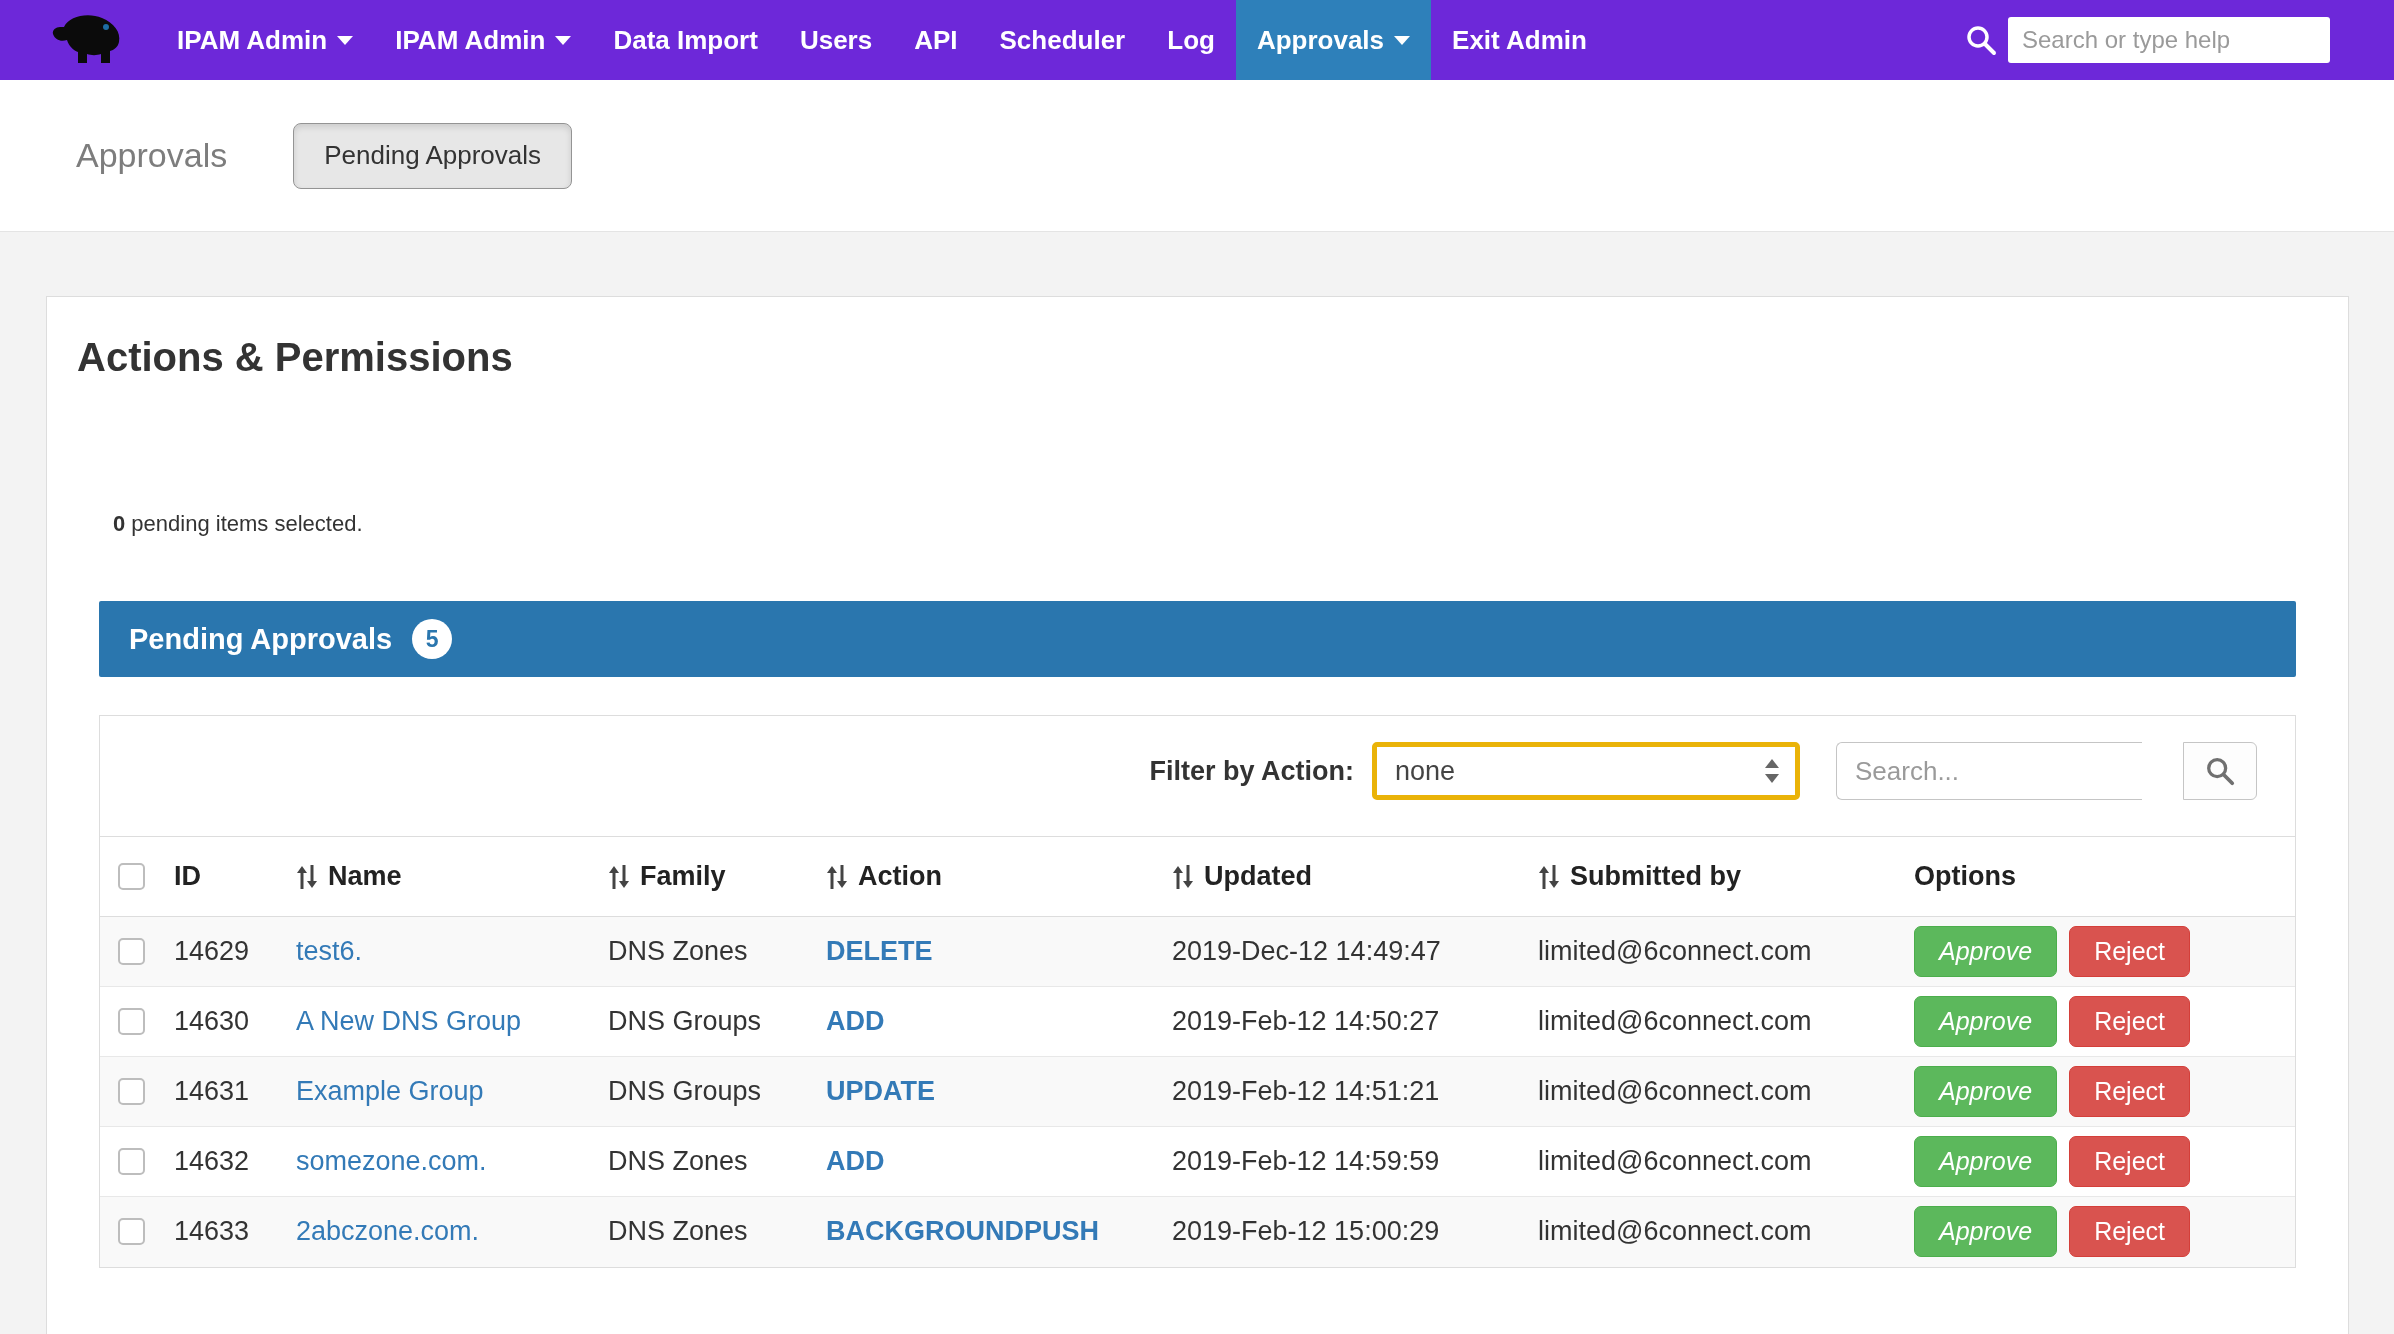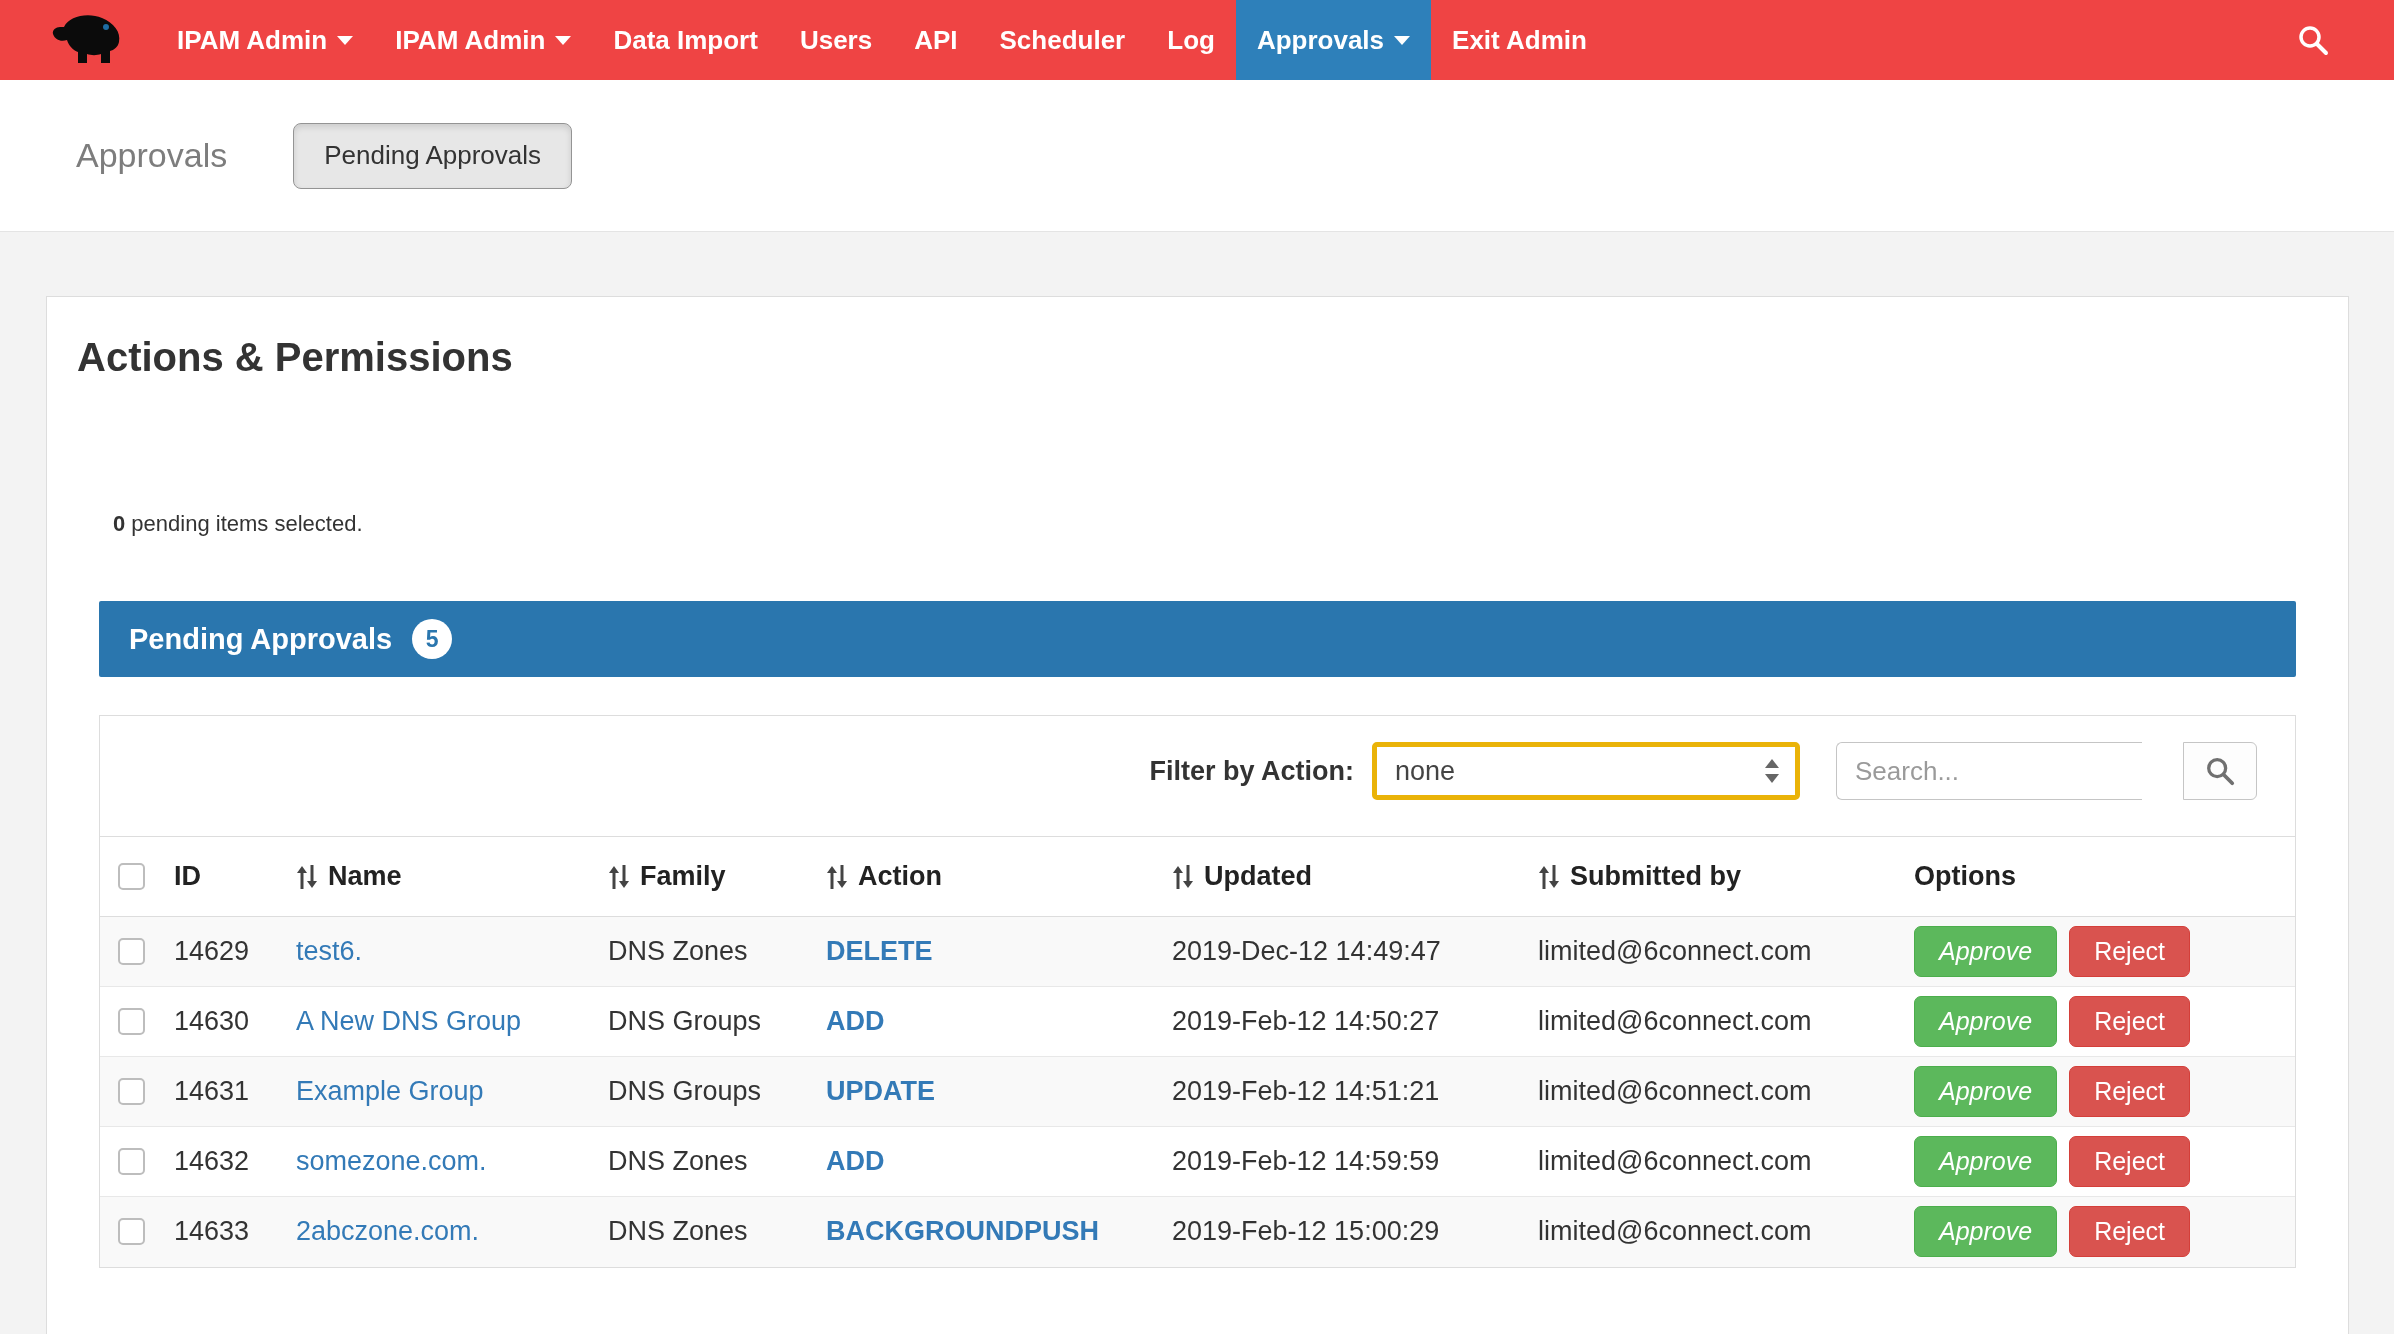--- a/index.html
+++ b/index.html
@@ -6,21 +6,21 @@
   html, body { width: 2394px; height: 1334px; overflow: hidden; }
   body {
     font-family: "Liberation Sans", sans-serif;
     background: #f3f3f3;
     color: #333;
   }
 
   
   .navbar {
     height: 80px;
-    background: #ef4444;
+    background: #6d28d9;
     display: flex;
     align-items: center;
     padding: 0 64px 0 44px;
   }
   .logo { display: flex; align-items: center; margin-right: 24px; }
   .nav-menu { display: flex; height: 80px; }
   .nav-item {
     display: flex; align-items: center;
     height: 80px; padding: 0 21px;
     color: #fff; font-size: 26px; font-weight: bold;
@@ -210,20 +210,21 @@
       </a>
     <a class="nav-item">
         <span>Exit Admin</span>
       </a>
   </div>
   <div class="nav-search">
     <svg width="34" height="34" viewBox="0 0 34 34">
       <circle cx="14" cy="14" r="9" fill="none" stroke="#ffffff" stroke-width="3.5"></circle>
       <line x1="21" y1="21" x2="30" y2="30" stroke="#ffffff" stroke-width="4" stroke-linecap="round"></line>
     </svg>
+    <input type="text" placeholder="Search or type help" style="">
   </div>
 </div>
 
 <div class="subheader">
   <div class="page-title">Approvals</div>
   <div class="tab-btn active">
       <span>Pending Approvals</span>
     </div>
 </div>
 

